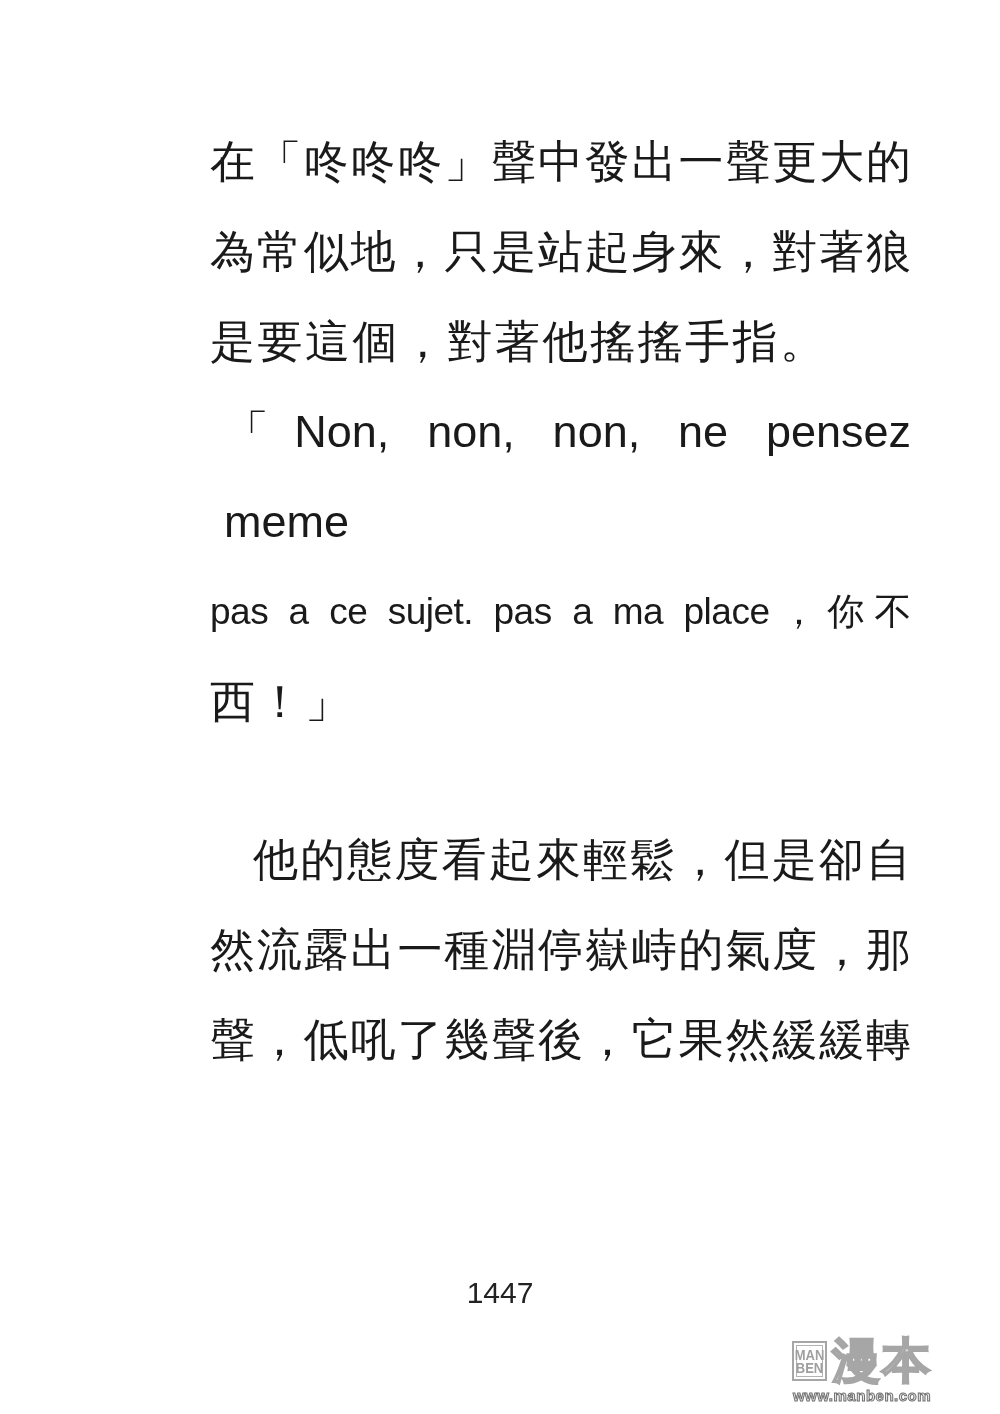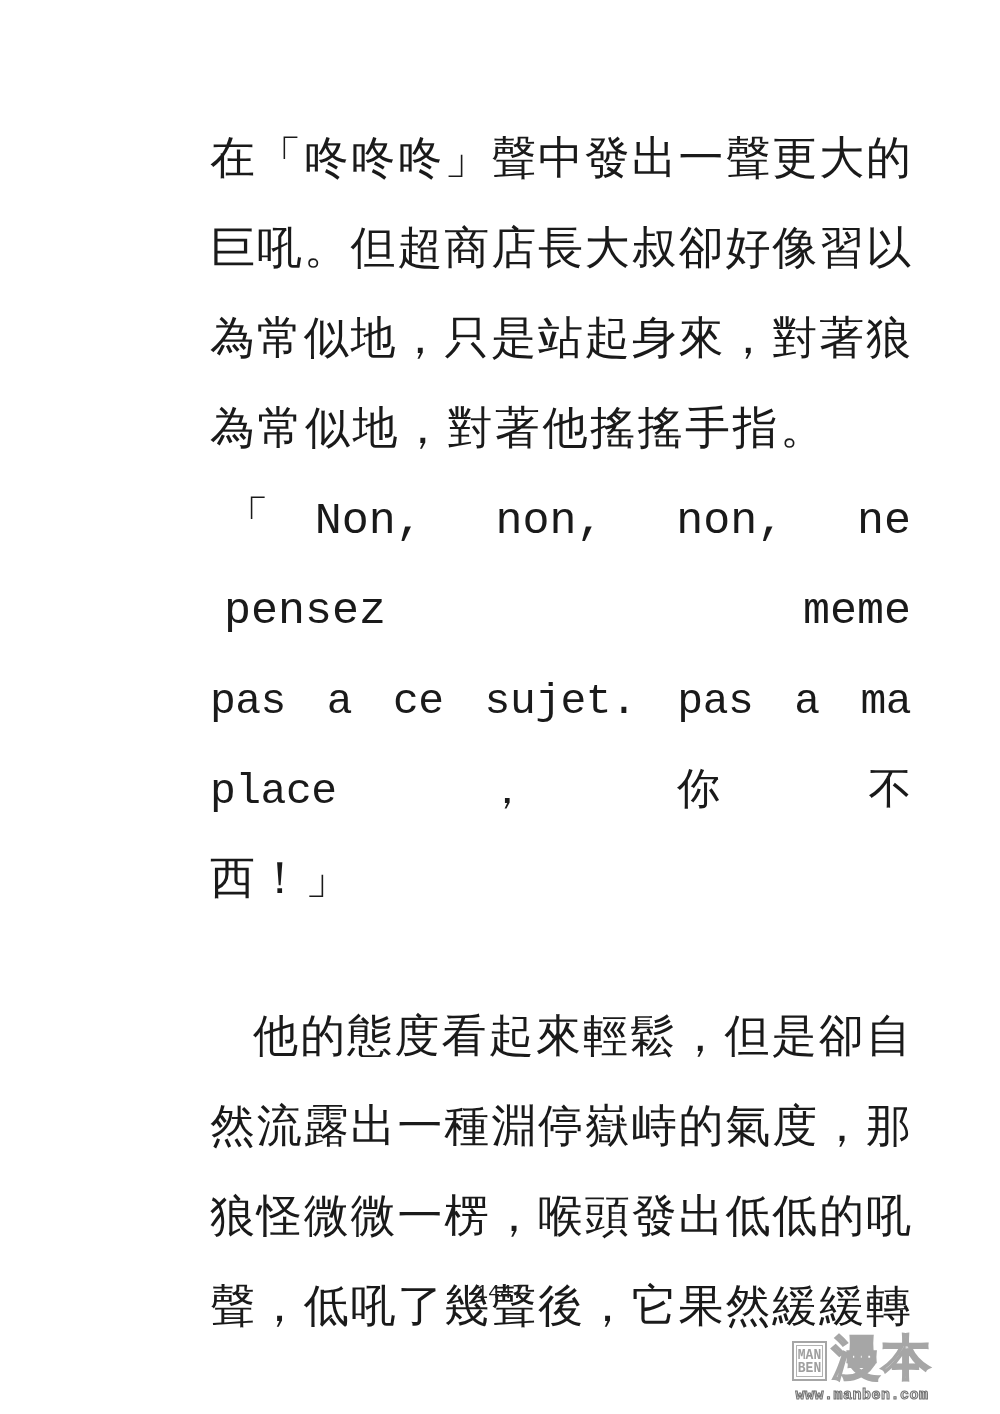--- a/index.html
+++ b/index.html
@@ -2,21 +2,21 @@
 <html><head>
 <meta charset="utf-8">
 <style>
   html, body { margin: 0; padding: 0; background: #ffffff; }
   .page {
     position: relative;
     width: 884px;
     height: 1414px;
     background: #ffffff;
     overflow: hidden;
-    font-family: Liberation Mono, monospace;
+    font-family: Liberation Sans, sans-serif;
     margin: 0 auto;
   }
   .text-block {
     position: absolute;
     left: 152px;
     top: 117px;
     width: 701px;
   }
   .line {
     font-size: 45px;
@@ -27,29 +27,29 @@
     font-weight: 400;
   }
   .para-end {
     text-align: left;
     text-align-last: left;
     letter-spacing: 2.5px;
   }
   .quote-indent { padding-left: 14px; }
   .para-indent  { padding-left: 43px; }
   .gap-above    { margin-top: 68px; }
-  .tight        { font-size: 43px; letter-spacing: -0.5px; }
+  .tight        { font-size: 37px; letter-spacing: -0.5px; }
 
   .page-number {
     position: absolute;
     top: 1276px;
     left: 0;
     width: 100%;
     text-align: center;
-    font-size: 20px;
+    font-size: 30px;
     line-height: 34px;
     color: #222222;
   }
 
   .watermark {
     position: absolute;
     right: 10px;
     bottom: 9px;
     width: 140px;
   }
@@ -100,29 +100,27 @@
     white-space: nowrap;
   }
 </style>
 </head>
 <body>
 
 <div class="page">
 
   <div class="text-block">
     <div class="line">在「咚咚咚」聲中發出一聲更大的</div>
-    <div class="line">巨吼。但超商店長大叔卻好像習以</div>
     <div class="line">為常似地，只是站起身來，對著狼</div>
-    <div class="line para-end">為常似地，對著他搖搖手指。</div>
+    <div class="line para-end">是要這個，對著他搖搖手指。</div>
     <div class="line quote-indent">「Non, non, non, ne pensez meme</div>
     <div class="line tight">pas a ce sujet. pas a ma place，你不</div>
     <div class="line para-end">西！」</div>
     <div class="line para-indent gap-above">他的態度看起來輕鬆，但是卻自</div>
     <div class="line">然流露出一種淵停嶽峙的氣度，那</div>
-    <div class="line">狼怪微微一楞，喉頭發出低低的吼</div>
     <div class="line">聲，低吼了幾聲後，它果然緩緩轉</div>
   </div>
 
   <div class="page-number">1447</div>
 
   <div class="watermark">
     <div class="wm-row">
       <div class="wm-seal">
         <span>MAN</span>
         <span>BEN</span>

